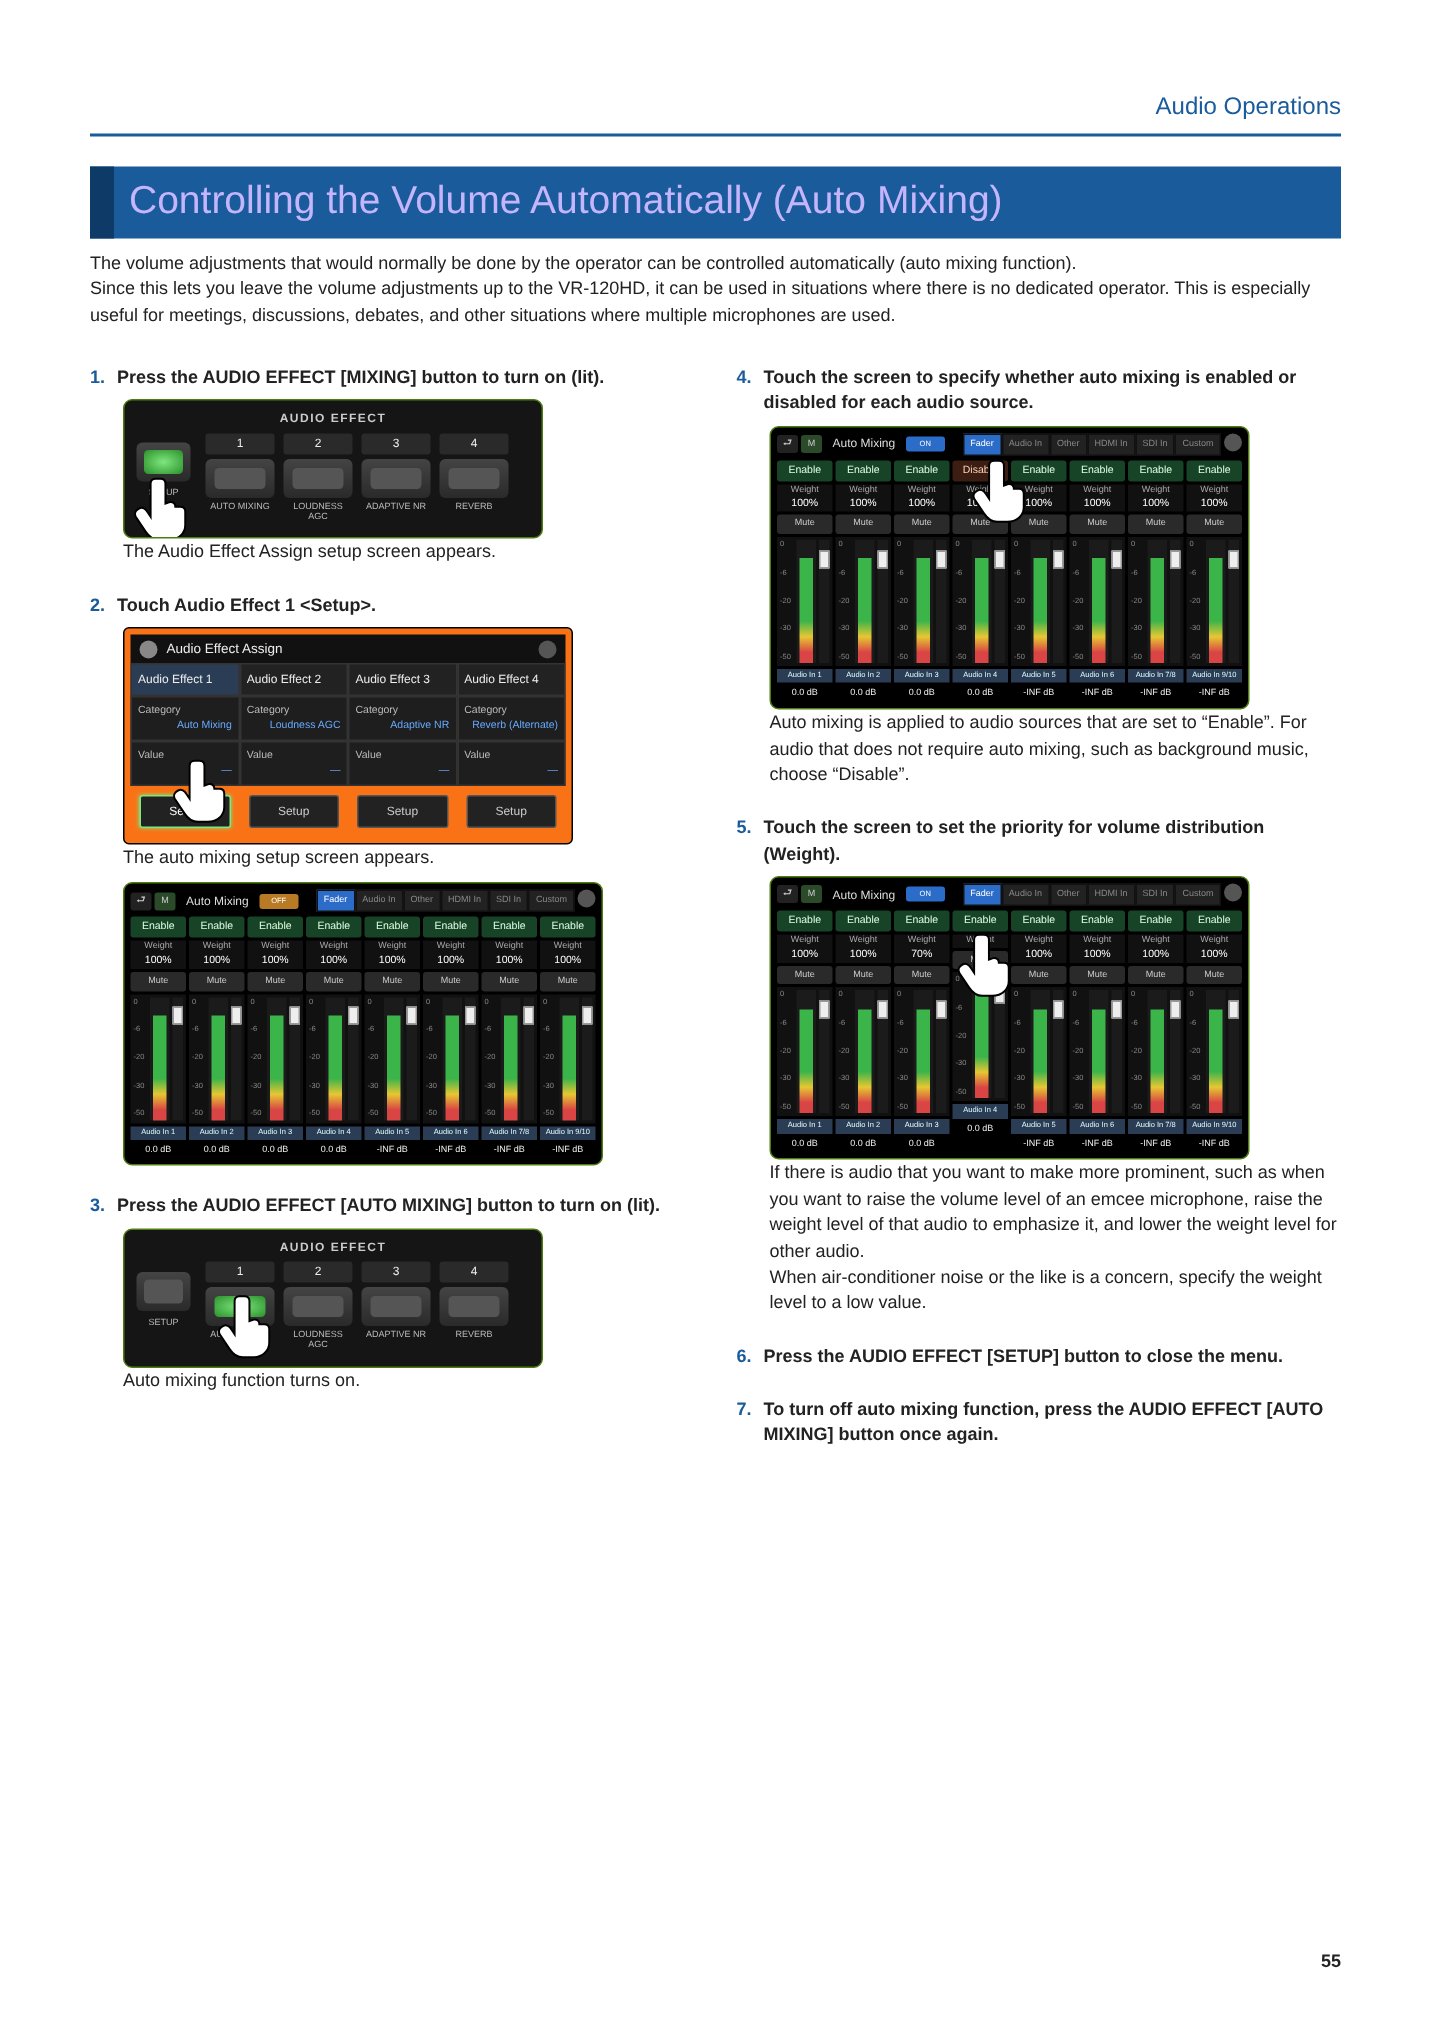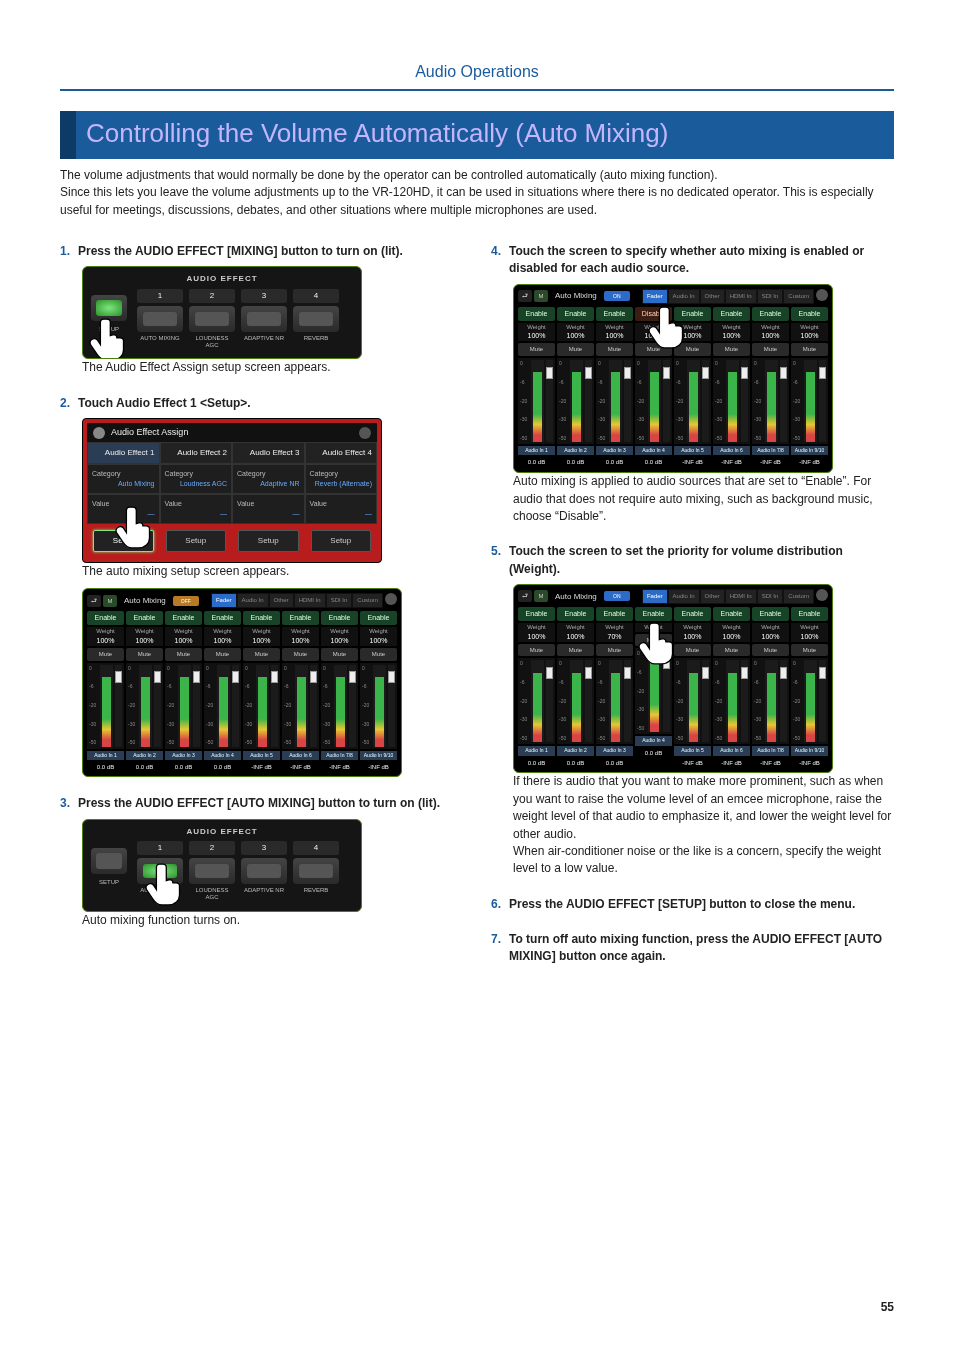--- a/index.html
+++ b/index.html
@@ -8,21 +8,21 @@
     width: 954px;
     height: 1350px;
     background: #fff;
     color: #222;
     position: relative;
     font-size: 12px;
     line-height: 1.45;
   }
   .page { padding: 60px 60px 30px 60px; }
   .header-right {
-    text-align: center;
+    text-align: right;
     color: #1a5b9c;
     font-size: 16px;
     padding-bottom: 6px;
     border-bottom: 2px solid #1a5b9c;
     margin-bottom: 20px;
   }
   .title-bar {
     background: #1a5b9c;
     color: #c4b5fd;
     padding: 4px 10px 6px 10px;
@@ -95,28 +95,28 @@
   .panel-sidebtn.lit::after{content:"";position:absolute;inset:5px;background:radial-gradient(#7fe77f,#2a8f2a);border-radius:3px;}
   .panel-sidebtn.dim::after{content:"";position:absolute;inset:5px;background:#555;border-radius:3px;}
   .panel-sidelbl{font-size:6px;text-align:center;color:#bbb;width:36px;}
   .finger {
     position:absolute; width:44px; height:44px;
     pointer-events:none;
   }
   .finger svg { width:100%; height:100%; }
   
   .assign-img {
-    margin-left: 22px; width: 300px; background:#b91c1c;
+    margin-left: 22px; width: 300px; background:#f97316;
     border:1px solid #000; border-radius:4px; padding:4px; color:#eee;
     position:relative; font-size:8px;
   }
   .assign-title{background:#111;padding:3px 6px;font-size:9px;display:flex;align-items:center;gap:6px;}
   .assign-title .gear{width:12px;height:12px;background:#888;border-radius:50%;}
   .assign-tabs{display:flex;}
-  .assign-tab{flex:1;text-align:right;padding:4px;border:1px solid #333;background:#222;font-size:8px;}
+  .assign-tab{flex:1;text-align:left;padding:4px;border:1px solid #333;background:#222;font-size:8px;}
   .assign-tab.active{background:#2b3d55;}
   .assign-row{display:flex;}
   .assign-cell{flex:1;border:1px solid #333;padding:4px;background:#1e1e1e;font-size:8px;}
   .assign-cell .lbl{color:#bbb;font-size:7px;}
   .assign-cell .val{color:#66aaff;text-align:right;font-size:7px;}
   .assign-btnrow{display:flex;}
   .assign-btn{
     flex:1;margin:6px;padding:4px;text-align:center;
     border:1px solid #555;background:#222;border-radius:2px;
     font-size:8px;color:#ccc;position:relative;

